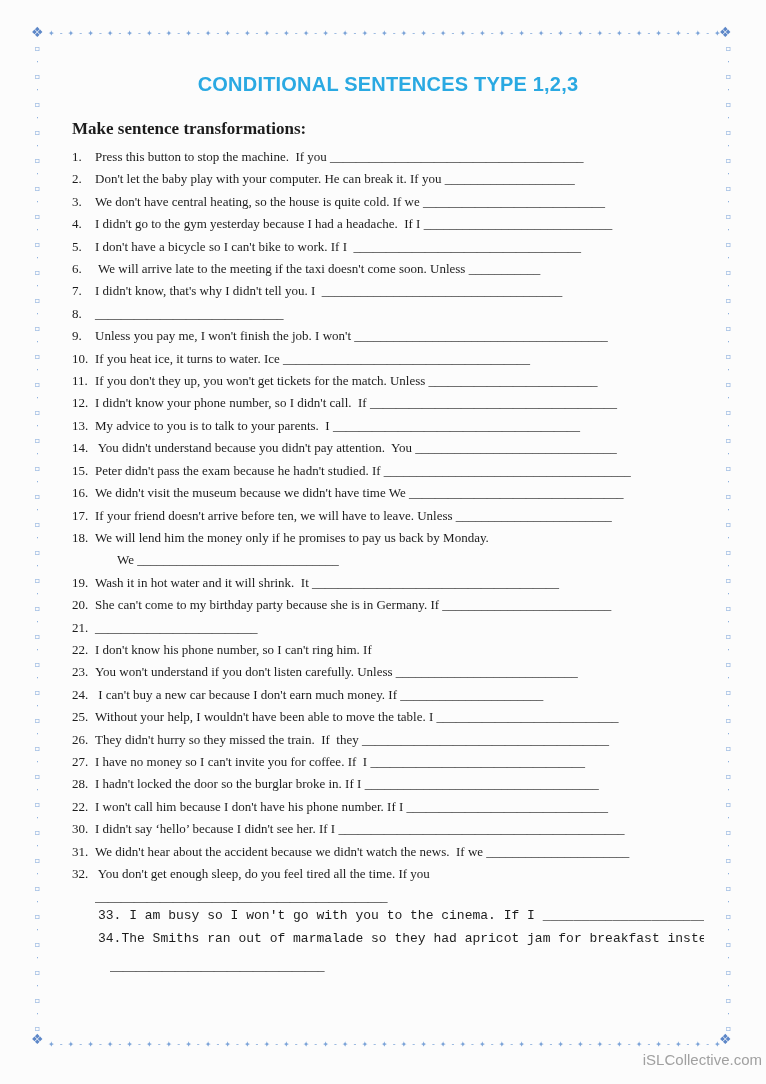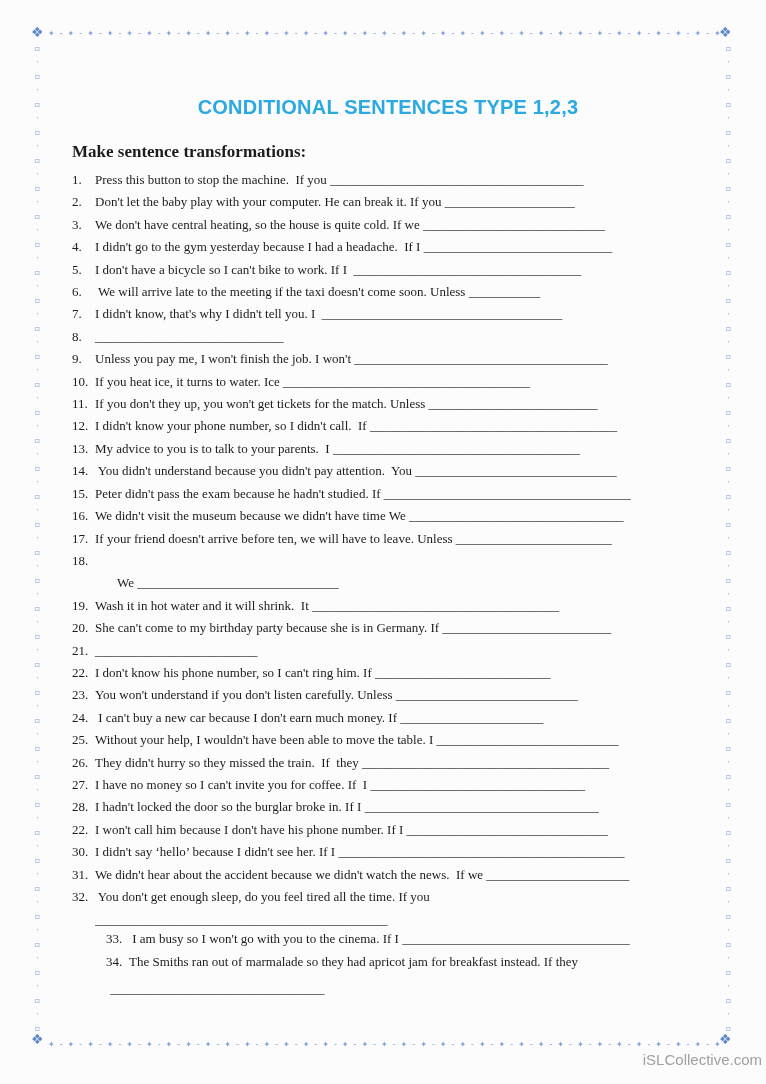--- a/index.html
+++ b/index.html
@@ -19,28 +19,28 @@
   .b-left{left:31px;}
   .b-right{left:722px;}
   .corner{position:absolute;color:#5d87c8;font-size:14px;font-family:"DejaVu Sans",sans-serif;pointer-events:none;}
   .c-tl{left:31px;top:24px;}
   .c-tr{left:719px;top:24px;}
   .c-bl{left:31px;top:1031px;}
   .c-br{left:719px;top:1031px;}
 
   .content{position:absolute;left:72px;top:0;width:632px;}
   .title{
-    margin:0;padding-top:96px;text-align:center;
+    margin:0;padding-top:73px;text-align:center;
     font-family:"Liberation Sans",sans-serif;font-weight:bold;
     font-size:20px;color:#2aa9e2;letter-spacing:0.2px;
   }
   .instruction{margin-top:23px;font-weight:bold;font-size:17px;}
   .items{margin-top:7px;}
   .item{display:flex;font-size:13px;line-height:22.4px;overflow:hidden;}
-  .item.ind{margin-left:34px;}
+  .item.ind{margin-left:26px;font-family:Liberation Mono, monospace;}
   .num{flex:0 0 23px;white-space:pre;}
   .txt{white-space:pre;}
   .blank{white-space:pre;letter-spacing:0;}
   .cont{font-size:13px;line-height:22.4px;white-space:pre;overflow:hidden;}
   .cont-a{margin-left:45px;}                       
   .cont-b{margin-left:23px;margin-top:3px;line-height:17px;font-family:Liberation Serif, serif;}  
   .cont-c{margin-left:38px;margin-top:7px;line-height:17px;}  
 
   .watermark{
     position:absolute;right:4px;top:1051px;
@@ -144,41 +144,41 @@
           <span class="txt">We didn't visit the museum because we didn't have time We </span>
           <span class="blank">_________________________________</span>
         </div>
         <div class="item">
           <span class="num">17.</span>
           <span class="txt">If your friend doesn't arrive before ten, we will have to leave. Unless </span>
           <span class="blank">________________________</span>
         </div>
         <div class="item">
           <span class="num">18.</span>
+          <span class="txt">We will lend him the money only if he promises to pay us back by Monday.</span>
           <span class="blank"></span>
         </div>
         <div class="cont cont-a"><span>We </span><span class="blank">_______________________________</span></div>
         <div class="item">
           <span class="num">19.</span>
           <span class="txt">Wash it in hot water and it will shrink.  It </span>
           <span class="blank">______________________________________</span>
         </div>
         <div class="item">
           <span class="num">20.</span>
           <span class="txt">She can't come to my birthday party because she is in Germany. If </span>
           <span class="blank">__________________________</span>
         </div>
         <div class="item">
           <span class="num">21.</span>
           <span class="blank">_________________________</span>
         </div>
         <div class="item">
           <span class="num">22.</span>
           <span class="txt">I don't know his phone number, so I can't ring him. If </span>
-          <span class="blank">___________________________</span>
         </div>
         <div class="item">
           <span class="num">23.</span>
           <span class="txt">You won't understand if you don't listen carefully. Unless </span>
           <span class="blank">____________________________</span>
         </div>
         <div class="item">
           <span class="num">24.</span>
           <span class="txt"> I can't buy a new car because I don't earn much money. If </span>
           <span class="blank">______________________</span>

